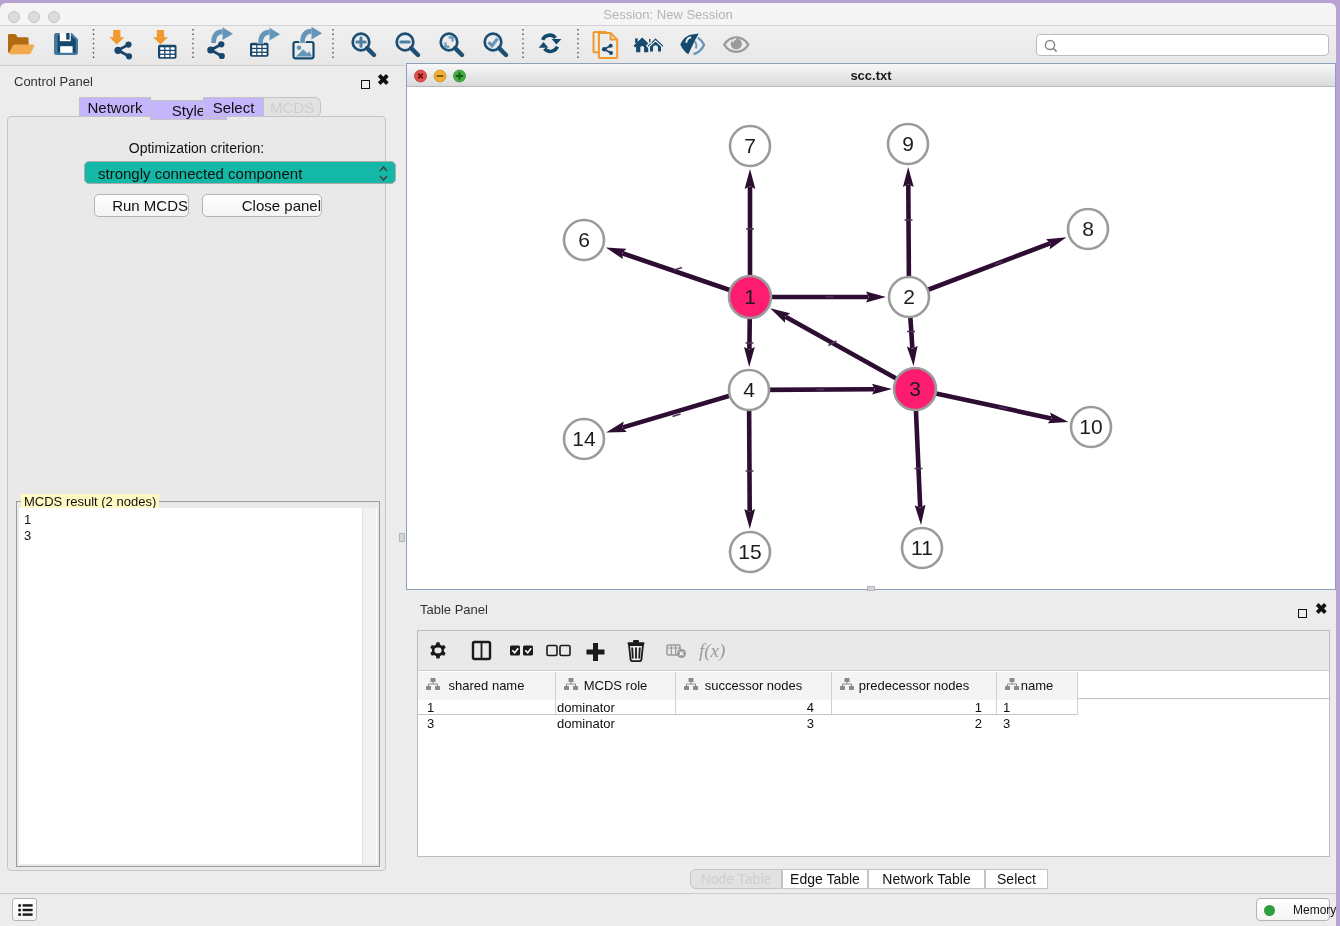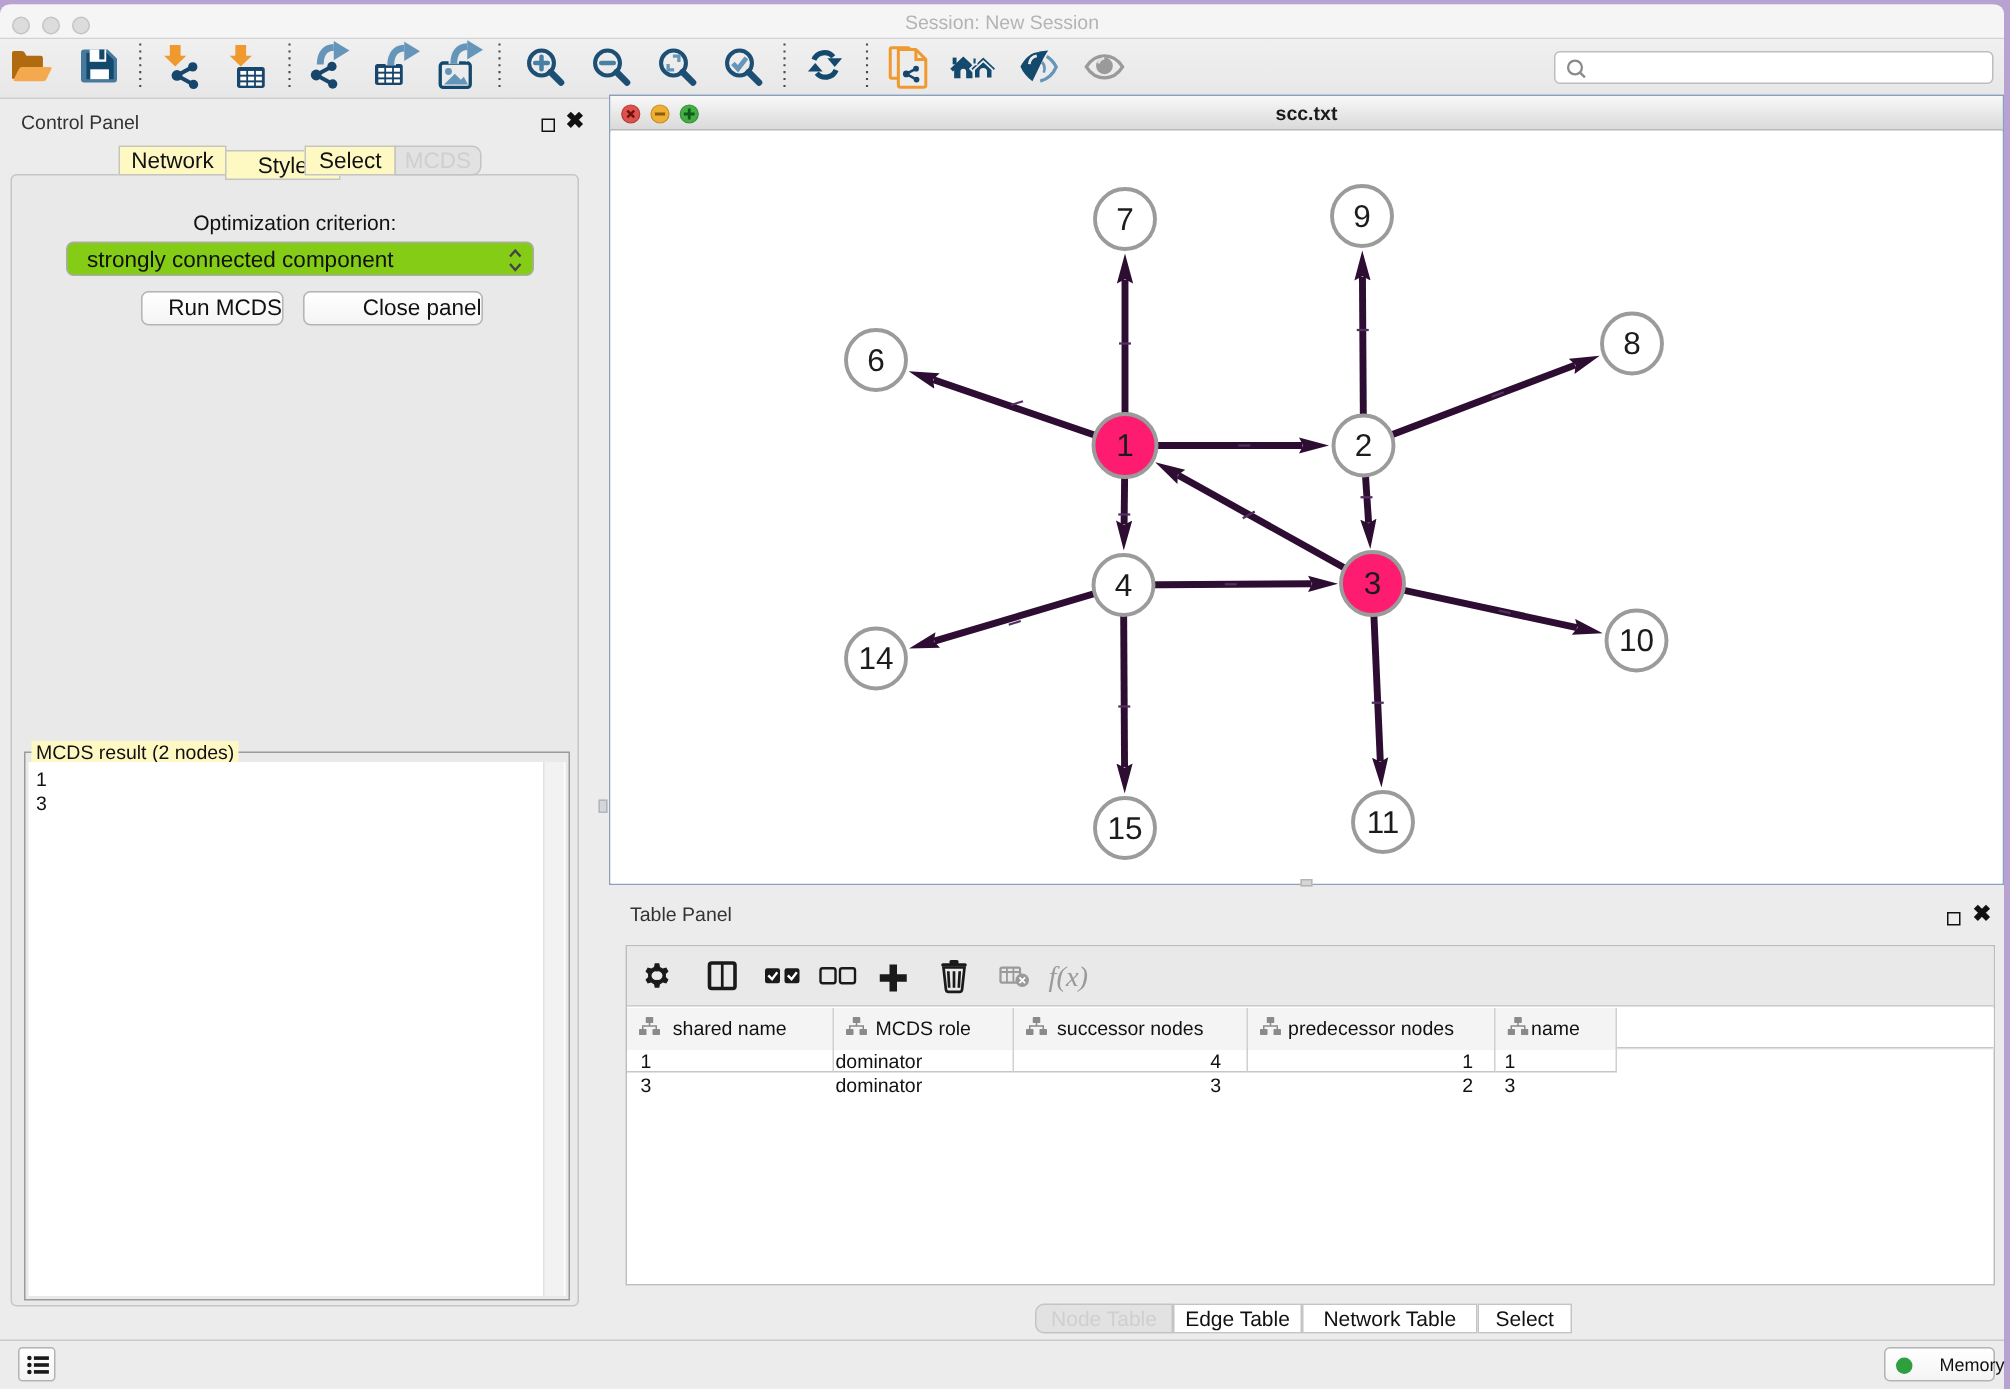--- a/index.html
+++ b/index.html
@@ -7,23 +7,23 @@
 body { background:#b7a2d2; font-family:"Liberation Sans", sans-serif; position:relative; }
 .win { position:absolute; left:0; top:3px; width:1336px; height:923px; background:#ececec; border-radius:8px 8px 0 0; }
 .titlebar { position:absolute; left:0; top:0; width:100%; height:23px; background:#f5f5f5; border-bottom:1px solid #d2d2d2; border-radius:6px 6px 0 0; }
 .tl { position:absolute; top:7.5px; width:12px; height:12px; border-radius:50%; background:#dcdcdc; border:1px solid #c4c4c4; }
 .title { position:absolute; top:4px; width:100%; text-align:center; font-size:13px; color:#b4b4b4; }
 .toolbar { position:absolute; left:0; top:23px; width:100%; height:40px; background:linear-gradient(#f0f0f0,#e7e7e7); border-bottom:1px solid #cfcfcf; }
 
 .cpanel { position:absolute; left:0; top:63px; width:393px; height:827px; background:#ececec; }
 .phead { font-size:13px; color:#333; }
 .float-ic { width:9px; height:9px; border:1.4px solid #111; display:inline-block; }
-.tab { position:absolute; top:0; height:20px; background:#fef9c3; border:1px solid #c4c4c4; font-size:15px; color:#111; text-align:center; line-height:19px; }
+.tab { position:absolute; top:0; height:20px; background:#c4b5fd; border:1px solid #c4c4c4; font-size:15px; color:#111; text-align:center; line-height:19px; }
 .tabcontent { position:absolute; left:7px; top:50px; width:379px; height:755px; background:#e9e9e9; border:1px solid #c6c6c6; border-radius:4px; }
-.combo { position:absolute; background:#84cc16; border:1px solid #ababab; border-radius:5px; font-size:15px; color:#111; }
+.combo { position:absolute; background:#14b8a6; border:1px solid #ababab; border-radius:5px; font-size:15px; color:#111;margin-left:40px; }
 .btn { position:absolute; background:linear-gradient(#ffffff,#f4f4f4); border:1px solid #b4b4b4; border-radius:5px; font-size:15px; color:#111; text-align:right; }
 .fieldset { position:absolute; border:1px solid #9b9b9b; }
 .legend { position:absolute; top:-8px; left:4px; background:#fef9c3; font-size:13px; color:#111; padding:0 3px;text-align:center; }
 
 .netwin { position:absolute; left:406px; top:60px; width:930px; height:527px; border:1px solid #8ba0ba; background:#fff; }
 .nettitle { position:absolute; left:0; top:0; width:100%; height:23px; background:linear-gradient(#f8f8f8,#dadada); border-bottom:1px solid #b8b8b8; }
 .canvas { position:absolute; left:0; top:24px; width:928px; height:501px; background:#fff; }
 
 .tpanel { position:absolute; left:406px; top:590px; width:930px; height:300px; background:#ececec; }
 .tbox { position:absolute; left:11px; top:37px; width:913px; height:227px; background:#fff; border:1px solid #bdbdbd; }

